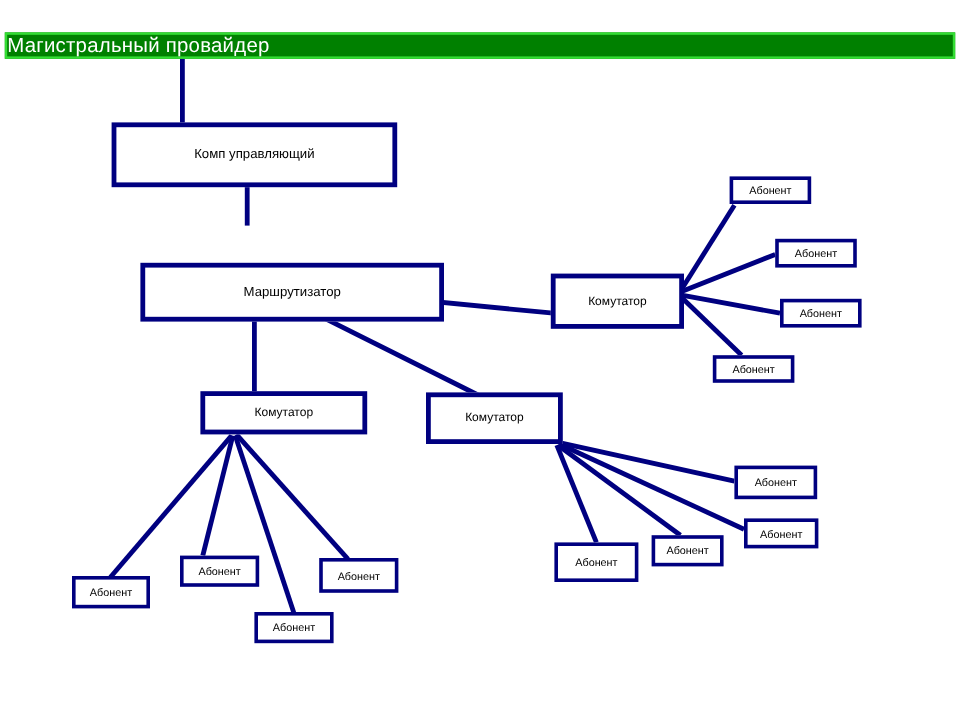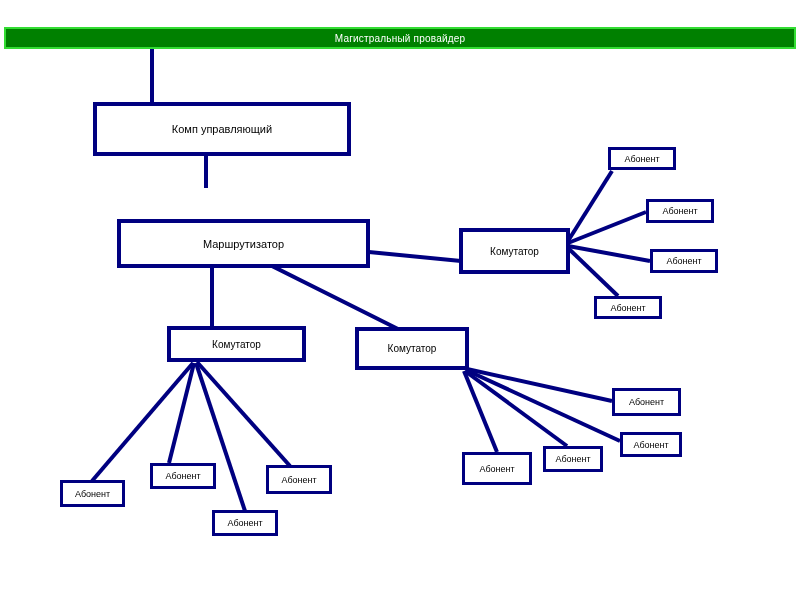--- a/index.html
+++ b/index.html
@@ -22,23 +22,23 @@
     left: 0;
     top: 0;
     width: 800px;
     height: 600px;
   }
   .banner {
     position: absolute;
     box-sizing: border-box;
     display: flex;
     align-items: center;
-    justify-content: center;
+    justify-content: flex-start;
     color: #ffffff;
-    font-size: 10px;
+    font-size: 17px;
     letter-spacing: 0.2px;
     white-space: nowrap;
   }
   .node {
     position: absolute;
     box-sizing: border-box;
     background: #ffffff;
     display: flex;
     align-items: center;
     justify-content: center;
@@ -73,21 +73,21 @@
       <line x1="466" y1="370" x2="620" y2="441" stroke="#000080" stroke-width="4" stroke-linecap="butt"></line>
       <line x1="465" y1="371" x2="567" y2="446" stroke="#000080" stroke-width="4" stroke-linecap="butt"></line>
       <line x1="464" y1="371" x2="497" y2="452" stroke="#000080" stroke-width="4" stroke-linecap="butt"></line>
     </svg>
 
   <div class="banner" style="left: 4px; top: 27px; width: 792px; height: 22px; background: rgb(0, 128, 0); border: 2px solid rgb(51, 221, 51); color: rgb(255, 255, 255);">
     <span class="node-label">Магистральный провайдер</span>
   </div>
 
   <div id="node-layer">
-      <div class="node" style="left: 93px; top: 102px; width: 258px; height: 54px; border: 4px solid rgb(0, 0, 128); background: rgb(255, 255, 255); color: rgb(0, 0, 0); font-size: 11px;">
+      <div class="node" style="left: 93px; top: 102px; width: 238px; height: 54px; border: 4px solid rgb(0, 0, 128); background: rgb(255, 255, 255); color: rgb(0, 0, 0); font-size: 11px;">
         <span class="node-label">Комп управляющий</span>
       </div>
       <div class="node" style="left: 117px; top: 186px; width: 253px; height: 49px; border: 4px solid rgb(0, 0, 128); background: rgb(255, 255, 255); color: rgb(0, 0, 0); font-size: 11px; margin-top: 33px;">
         <span class="node-label">Маршрутизатор</span>
       </div>
       <div class="node" style="left: 459px; top: 228px; width: 111px; height: 46px; border: 4px solid rgb(0, 0, 128); background: rgb(255, 255, 255); color: rgb(0, 0, 0); font-size: 10px;">
         <span class="node-label">Комутатор</span>
       </div>
       <div class="node" style="left: 167px; top: 326px; width: 139px; height: 36px; border: 4px solid rgb(0, 0, 128); background: rgb(255, 255, 255); color: rgb(0, 0, 0); font-size: 10px;">
         <span class="node-label">Комутатор</span>

